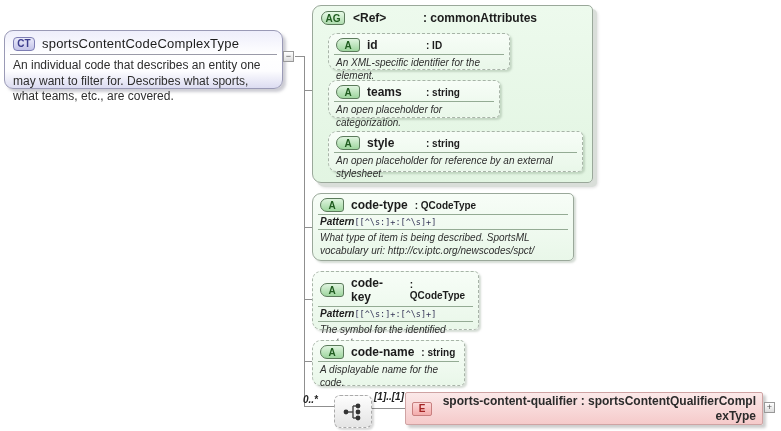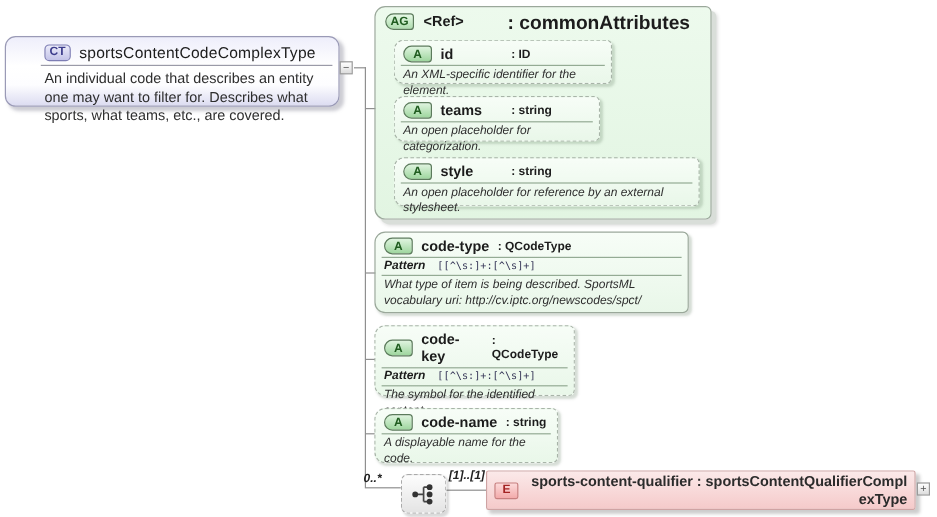--- a/index.html
+++ b/index.html
@@ -20,21 +20,21 @@
     position:absolute; width:11px; height:11px; border:1px solid #999;
     background:linear-gradient(180deg,#ffffff,#dcdcdc);
     font-size:9px; line-height:8px; text-align:center; color:#555; z-index:5;
   }
 
   
   .ct-box {
     position:absolute; left:4px; top:30px; width:279px; height:59px;
     border:1px solid #9a9ab6; border-radius:9px;
     background:linear-gradient(180deg,#eeeefb 0%,#ffffff 42%,#fdfdff 70%,#dcdcf1 100%);
-    box-shadow:3px 3px 3px rgba(110,110,130,.35); z-index:2;padding-left:24px;
+    box-shadow:3px 3px 3px rgba(110,110,130,.35); z-index:2;
   }
   .box-head { display:flex; align-items:center; gap:7px; padding:5px 8px 3px 8px; }
   .badge {
     display:inline-flex; align-items:center; justify-content:center;
     font-weight:bold; font-size:10px; flex:0 0 auto;
   }
   .ct-badge {
     width:22px; height:14px; border:1px solid #7d7db4; border-radius:4px;
     background:linear-gradient(180deg,#ebebfa,#c3c3e8); color:#3c3c8c;
   }
@@ -60,36 +60,36 @@
 
   
   .ag-box {
     position:absolute; left:312px; top:5px; width:281px; height:178px;
     border:1px solid #9aa89a; border-radius:9px 5px 5px 9px;
     background:linear-gradient(180deg,#edfaed,#e2f5e2);
     box-shadow:4px 4px 0 #d9ded9, 5px 5px 3px rgba(0,0,0,.12); z-index:2;
   }
   .ag-head { display:flex; align-items:flex-start; gap:8px; padding:5px 8px 3px 8px; }
   .ag-ref { font-size:12px; font-weight:bold; color:#1c1c1c; width:62px; }
-  .ag-type { font-size:16px; font-weight:bold; color:#1c1c1c; }
+  .ag-type { font-size:12px; font-weight:bold; color:#1c1c1c; }
 
   
   .attr-box {
     position:absolute; border-radius:9px 5px 5px 9px; z-index:3;
     background:linear-gradient(180deg,#f7fdf7,#e9f7e9);
     box-shadow:2px 2px 2px rgba(90,120,90,.25);
   }
   .attr-solid { border:1px solid #9aa89a; }
   .attr-dashed { border:1px dashed #a8b4a8; }
   .attr-head { display:flex; align-items:center; gap:7px; padding:4px 7px 2px 7px; }
   .attr-name { font-size:12px; font-weight:bold; color:#1c1c1c; }
   .attr-name-tab { width:52px; }
   .attr-type { font-size:10px; font-weight:bold; color:#1c1c1c; }
   .attr-desc { font-size:10px; font-style:italic; color:#2e2e2e; padding:2px 7px 4px 7px; line-height:1.25; }
-  .pattern-row { display:flex; align-items:baseline; gap:10px; padding:1px 7px 2px 7px; }
+  .pattern-row { display:flex; align-items:baseline; padding:1px 7px 2px 7px; }
   .pattern-label { font-size:10px; font-weight:bold; font-style:italic; color:#1c1c1c; }
   .pattern-value { font-size:8.5px; font-family:"DejaVu Sans Mono", monospace; color:#333355; }
 
   
   .occ-label {
     position:absolute; font-size:10px; font-style:italic; font-weight:bold; color:#222; z-index:4;
   }
   .seq-box {
     position:absolute; left:334px; top:395px; width:38px; height:33px;
     border:1px dashed #aaa; border-radius:6px;

